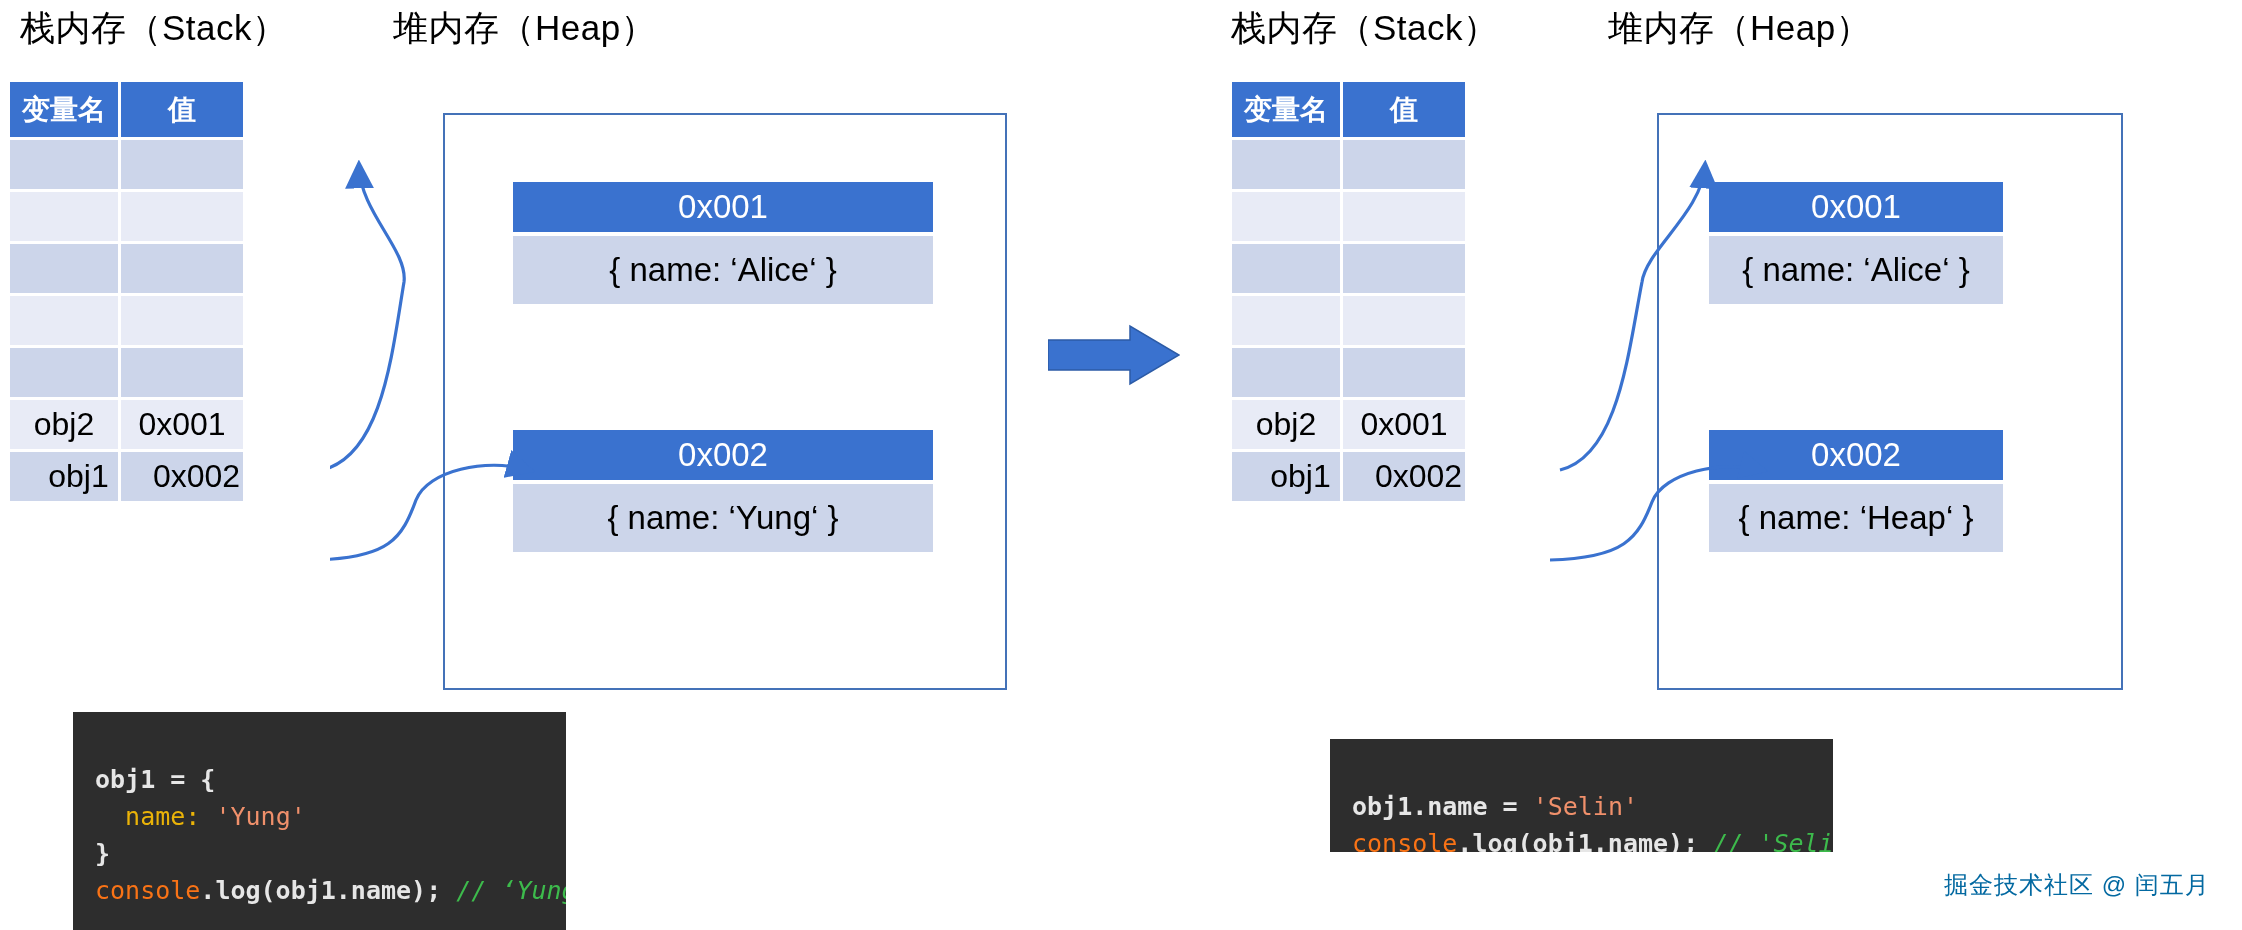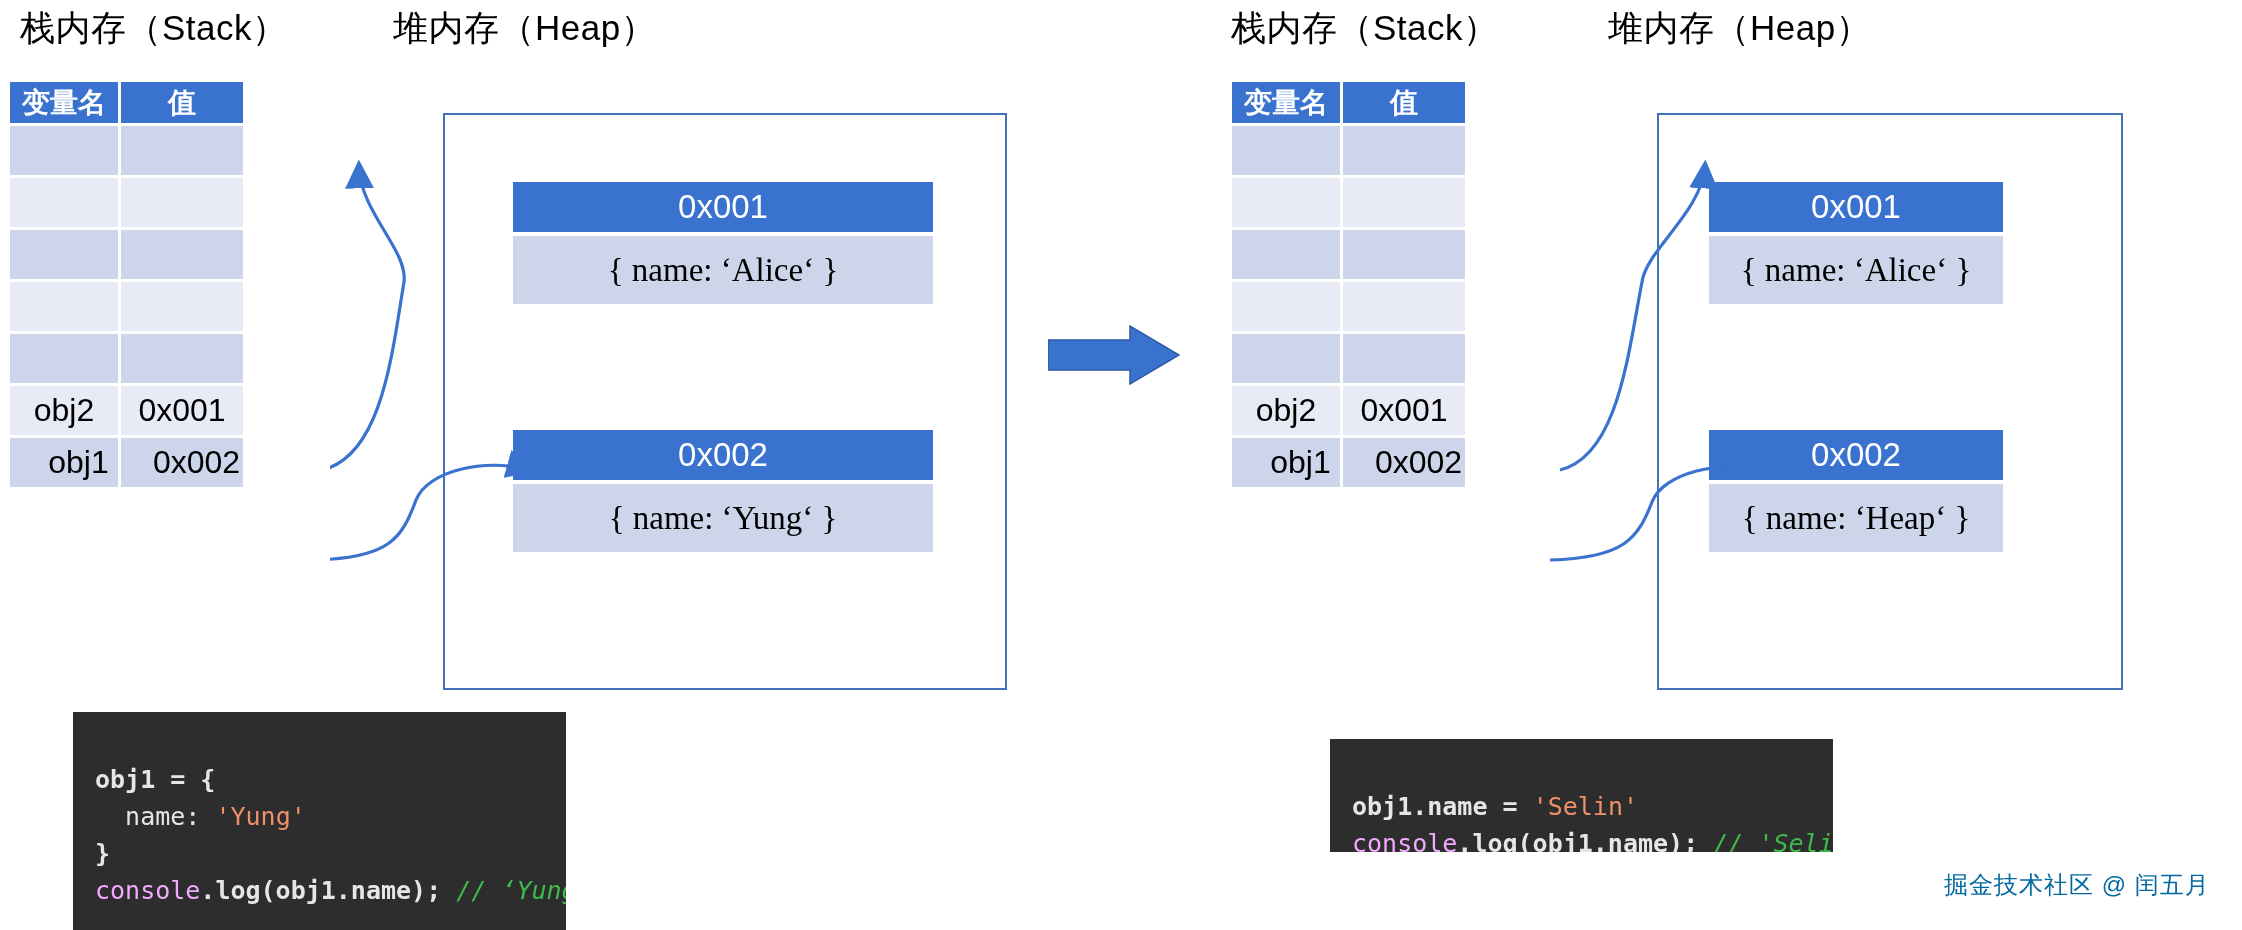--- a/index.html
+++ b/index.html
@@ -26,21 +26,21 @@
   }
   .stack-table td,.stack-table th{
     padding:0;margin:0;
     height:49px;
     text-align:center;vertical-align:middle;
     font-size:32px;color:#000000;font-weight:400;
   }
   .stack-table th{
     background:#3a72cf;color:#ffffff;
     font-size:28px;font-weight:bold;
-    height:41px;
+    height:55px;
   }
   .row-a td{background:#ccd5ea;padding-left:29px;}
   .row-b td{background:#e8ebf6;}
   .col-name{width:108px;}
   .col-val{width:122px;}
 
   
   .heap-box{
     border:2px solid #4472b8;
     background:#ffffff;
@@ -50,41 +50,41 @@
   .obj-addr{
     background:#3a72cf;color:#ffffff;
     font-size:33px;font-weight:400;
     display:flex;align-items:center;justify-content:center;
     height:50px;
   }
   .obj-body{
     background:#ccd5ea;color:#000000;
     font-size:33px;
     display:flex;align-items:center;justify-content:center;
-    height:68px;margin-top:4px;font-family:Liberation Serif, serif;
+    height:68px;margin-top:4px;
   }
 
   
   .big-arrow{width:132px;height:62px;}
 
   
   .code-block{
     background:#2d2d2d;
     font-family:"DejaVu Sans Mono","Liberation Mono",monospace;
     font-size:25px;line-height:37px;
     color:#e6e6e6;
     overflow:hidden;
     box-sizing:border-box;
     padding:12px 0 0 22px;
     white-space:pre;
   }
   .tok-plain{color:#e6e6e6;font-weight:bold;}
-  .tok-key{color:#e5e5e5;}
+  .tok-key{color:#eab308;}
   .tok-str{color:#f0906b;}
-  .tok-fn{color:#f0abfc;}
+  .tok-fn{color:#f97316;}
   .tok-com{color:#3dbb4c;font-style:italic;}
 
   
   .watermark{
     font-size:24px;color:#0369a1;
     white-space:nowrap;letter-spacing:1px;
   }
 
   .curve{position:absolute;pointer-events:none;}
 </style>

